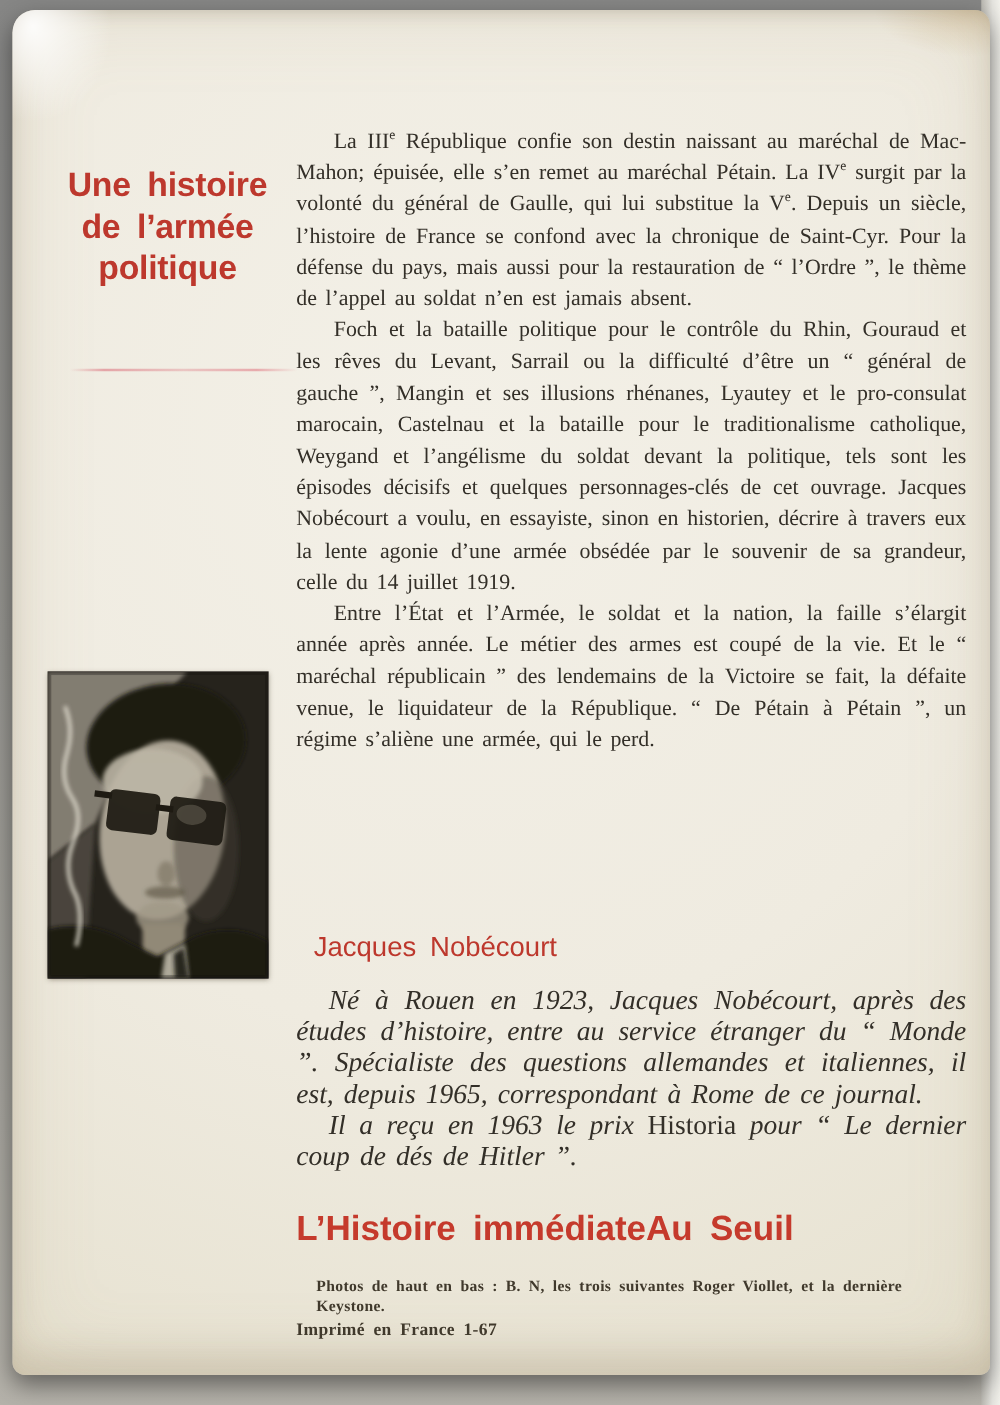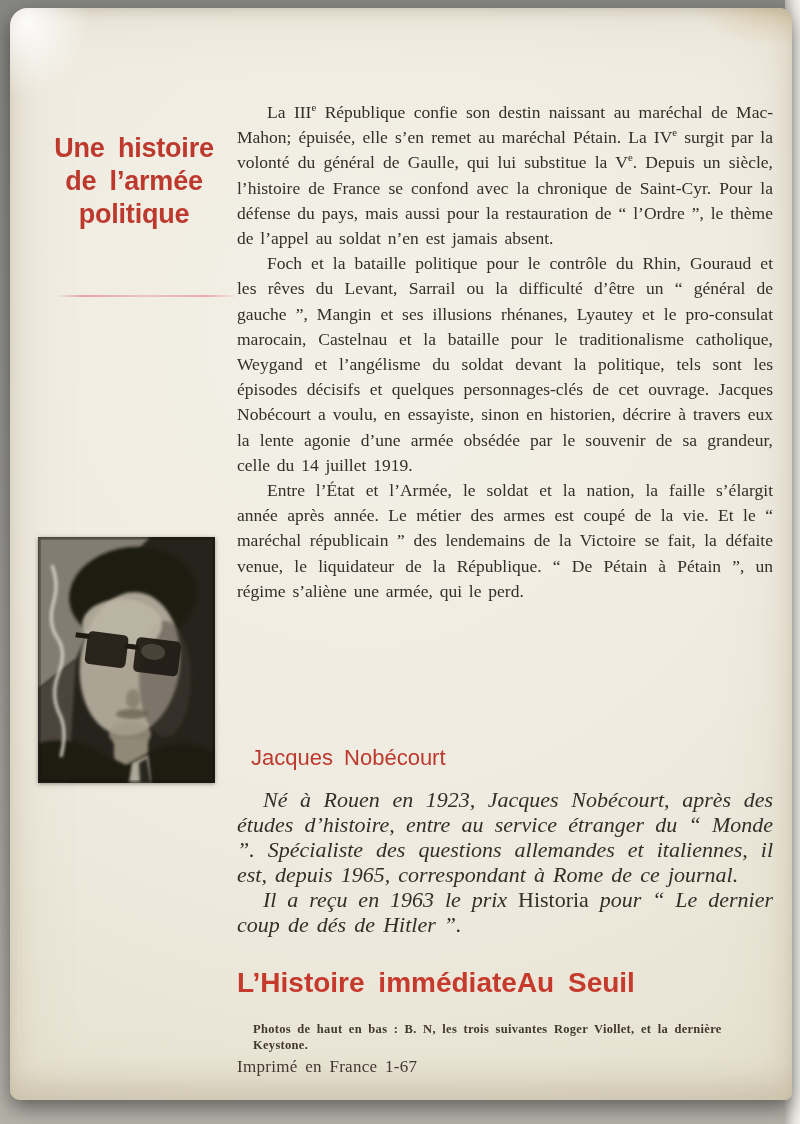--- a/index.html
+++ b/index.html
@@ -49,21 +49,21 @@
   .bio .roman{font-style:normal;}
 
   .footer-row{position:absolute;left:227px;right:26px;top:959px;display:flex;
     align-items:baseline;
     font-family:"Liberation Sans","DejaVu Sans",sans-serif;font-weight:bold;
     font-size:28px;color:#c53a2c;word-spacing:6px;}
   .credits{position:absolute;left:227px;top:1013px;width:512px;
     font-size:12.5px;line-height:16px;font-weight:bold;color:#40392c;
     letter-spacing:.3px;word-spacing:3px;margin-left:16px;}
   .imprint{position:absolute;left:227px;top:1049px;
-    font-size:17px;font-weight:normal;color:#40392c;letter-spacing:.3px;word-spacing:3px;}
+    font-size:14px;font-weight:bold;color:#40392c;letter-spacing:.3px;word-spacing:3px;}
 </style>
 </head>
 <body>
 
 <div class="scene">
   <div class="edge-strip"></div>
 
   <div class="cover">
     <div class="corner-curl"></div>
     <div class="corner-tan"></div>

